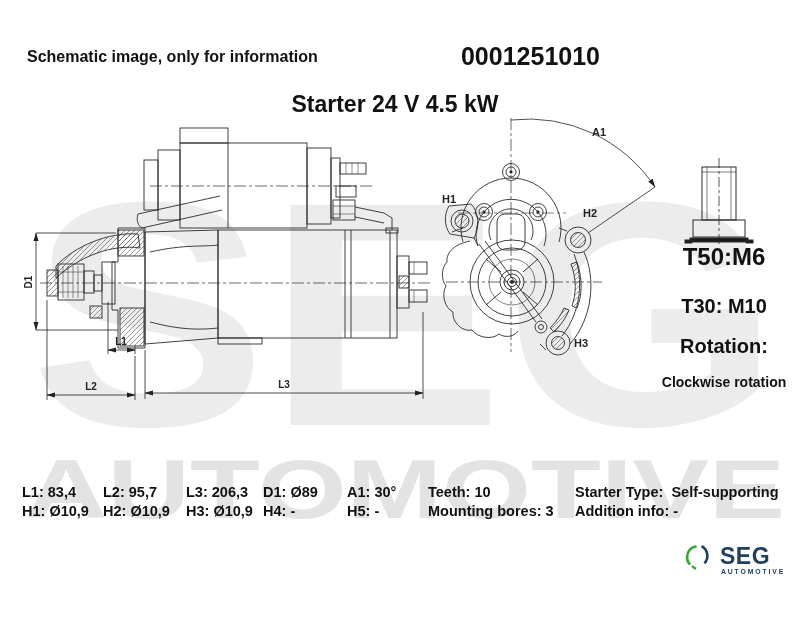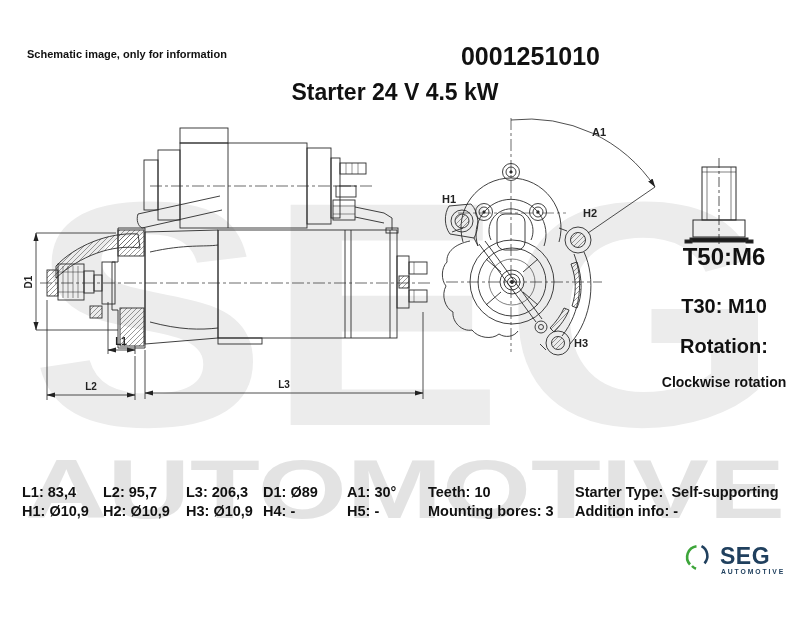--- a/index.html
+++ b/index.html
@@ -4,24 +4,24 @@
 <style>
   html,body{margin:0;padding:0;background:#fff;}
   .page{position:relative;width:800px;height:618px;background:#ffffff;overflow:hidden;
         font-family:"Liberation Sans",sans-serif;color:#111;}
   .abs{position:absolute;}
   
   #wm{position:absolute;left:0;top:0;z-index:0;}
   
   #dwg{position:absolute;left:0;top:0;z-index:1;}
   
-  .note{left:27px;top:48px;font-size:11px;font-weight:bold;z-index:2;}
+  .note{left:27px;top:48px;font-size:16px;font-weight:bold;z-index:2;}
   .head-center{left:190px;top:0;width:410px;text-align:center;z-index:2;}
   .pn{position:relative;margin-top:42px;font-size:25px;font-weight:bold;text-align:right;}
-  .title{position:relative;margin-top:8px;font-size:23px;font-weight:bold;}
+  .title{position:relative;margin-top:20px;font-size:23px;font-weight:bold;}
   
   .rp{z-index:2;left:650px;width:148px;text-align:center;font-weight:bold;}
   .rp-head{top:117px;font-size:19px;}
   .rp-bolt{top:147px;font-size:13px;}
   .rp-t50{top:243px;font-size:24px;}
   .rp-t30{top:295px;font-size:20px;}
   .rp-rot{top:335px;font-size:20px;}
   .rp-rotval{top:374px;font-size:14px;}
   
   .spec{position:absolute;font-weight:bold;font-size:14.5px;white-space:pre;z-index:2;}

